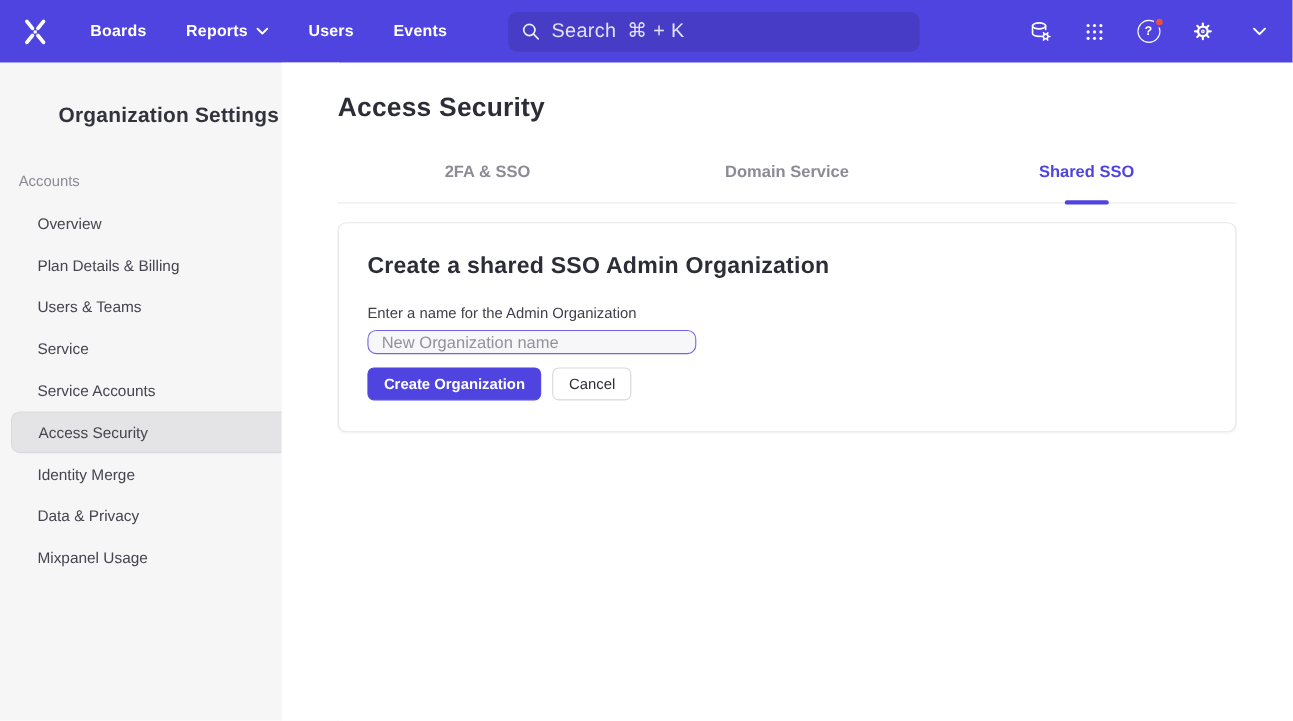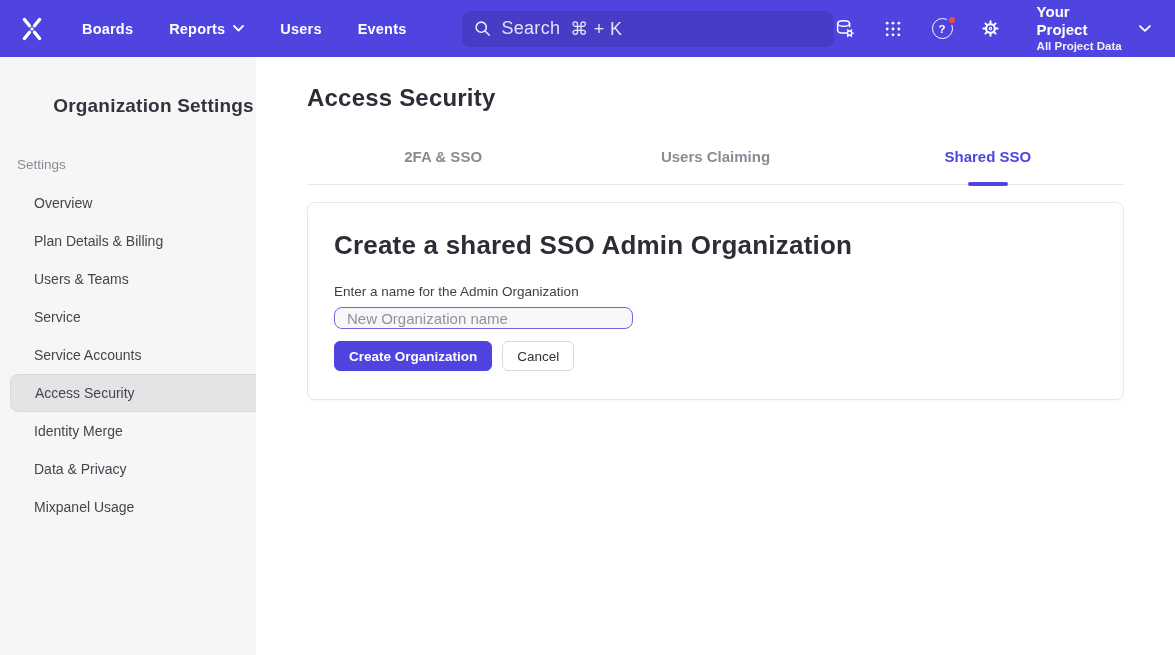--- a/index.html
+++ b/index.html
@@ -53,21 +53,21 @@
 
   .tabs { display:flex; margin-top:36px; border-bottom:1px solid #e9e9ec; }
   .tab { flex:1; text-align:center; padding-bottom:19px; font-size:15px; font-weight:600;
     color:#8b8b96; cursor:pointer; position:relative; }
   .tab.active { color:#4f44e0; }
   .tab.active::after { content:""; position:absolute; left:50%; bottom:-2px;
     transform:translateX(-50%); width:40px; height:4px; border-radius:2px; background:#4f44e0; }
 
   .card { margin-top:17px; border:1px solid #e7e7ea; border-radius:8px; background:#fff;
     box-shadow:0 1px 2px rgba(0,0,0,.03); padding:27px 26px 28px 26px; }
-  .card-title { font-size:26px; font-weight:700; color:#2d2d38; letter-spacing:.2px; }
+  .card-title { font-size:21px; font-weight:700; color:#2d2d38; letter-spacing:.2px; }
   .field-label { margin-top:23px; font-size:13.5px; color:#3f3f4a; }
   .org-input { margin-top:8px; width:299px; height:22px; border:1px solid #7266e8;
     border-radius:8px; background:#f7f7f9; padding:0 12px; font-size:15px; color:#33333d;
     outline:none; font-family:inherit; display:block; }
   .org-input::placeholder { color:#92929c; }
   .btn-row { margin-top:12px; display:flex; align-items:flex-end; gap:10px; }
   .btn { height:30px; border-radius:6px; font-size:13.5px; font-family:inherit;
     padding:0 14px; cursor:pointer; }
   .btn-primary { background:#4f44e0; color:#fff; border:1px solid #4f44e0; font-weight:700; }
   .btn-secondary { background:#fff; color:#2f2f39; border:1px solid #d8d8dd; font-weight:500; }
@@ -153,53 +153,49 @@
         <line x1="16.24" y1="16.24" x2="17.8" y2="17.8" stroke-width="2.2"></line>
         <line x1="12" y1="18" x2="12" y2="20.2" stroke-width="2.2"></line>
         <line x1="7.76" y1="16.24" x2="6.2" y2="17.8" stroke-width="2.2"></line>
         <line x1="6" y1="12" x2="3.8" y2="12" stroke-width="2.2"></line>
         <line x1="7.76" y1="7.76" x2="6.2" y2="6.2" stroke-width="2.2"></line>
         <line x1="12" y1="6" x2="12" y2="3.8" stroke-width="2.2"></line>
         <line x1="16.24" y1="7.76" x2="17.8" y2="6.2" stroke-width="2.2"></line>
       </svg>
     </div>
     <div class="project-switch">
-      <div class="project-meta">
-        <div class="project-name">Your Project</div>
-        <div class="project-sub">All Project Data</div>
-      </div>
       <svg width="12" height="8" viewBox="0 0 12 8" fill="none" stroke="#fff" stroke-width="1.8" stroke-linecap="round" stroke-linejoin="round">
           <polyline points="1,1 6,6 11,1"></polyline>
         </svg>
     </div>
   </div>
 </div>
 
 <div class="sidebar">
   <div class="sidebar-title">Organization Settings</div>
-  <div class="sidebar-section">Settings</div>
+  <div class="sidebar-section">Accounts</div>
   <div class="sidebar-list">
     <div class="side-item">Overview</div>
     <div class="side-item">Plan Details &amp; Billing</div>
     <div class="side-item">Users &amp; Teams</div>
     <div class="side-item">Service</div>
     <div class="side-item">Service Accounts</div>
     <div class="side-item selected">Access Security</div>
     <div class="side-item">Identity Merge</div>
     <div class="side-item">Data &amp; Privacy</div>
     <div class="side-item">Mixpanel Usage</div>
   </div>
 </div>
 
 <div class="main">
   <h1 class="page-title">Access Security</h1>
 
   <div class="tabs">
     <div class="tab">2FA &amp; SSO</div>
-    <div class="tab">Users Claiming</div>
+    <div class="tab">Domain Service</div>
     <div class="tab active">Shared SSO</div>
   </div>
 
   <div class="card">
     <div class="card-title">Create a shared SSO Admin Organization</div>
     <div class="field-label">Enter a name for the Admin Organization</div>
     <input class="org-input" type="text" placeholder="New Organization name" style="">
     <div class="btn-row">
       <button class="btn btn-primary">Create Organization</button>
       <button class="btn btn-secondary">Cancel</button>

